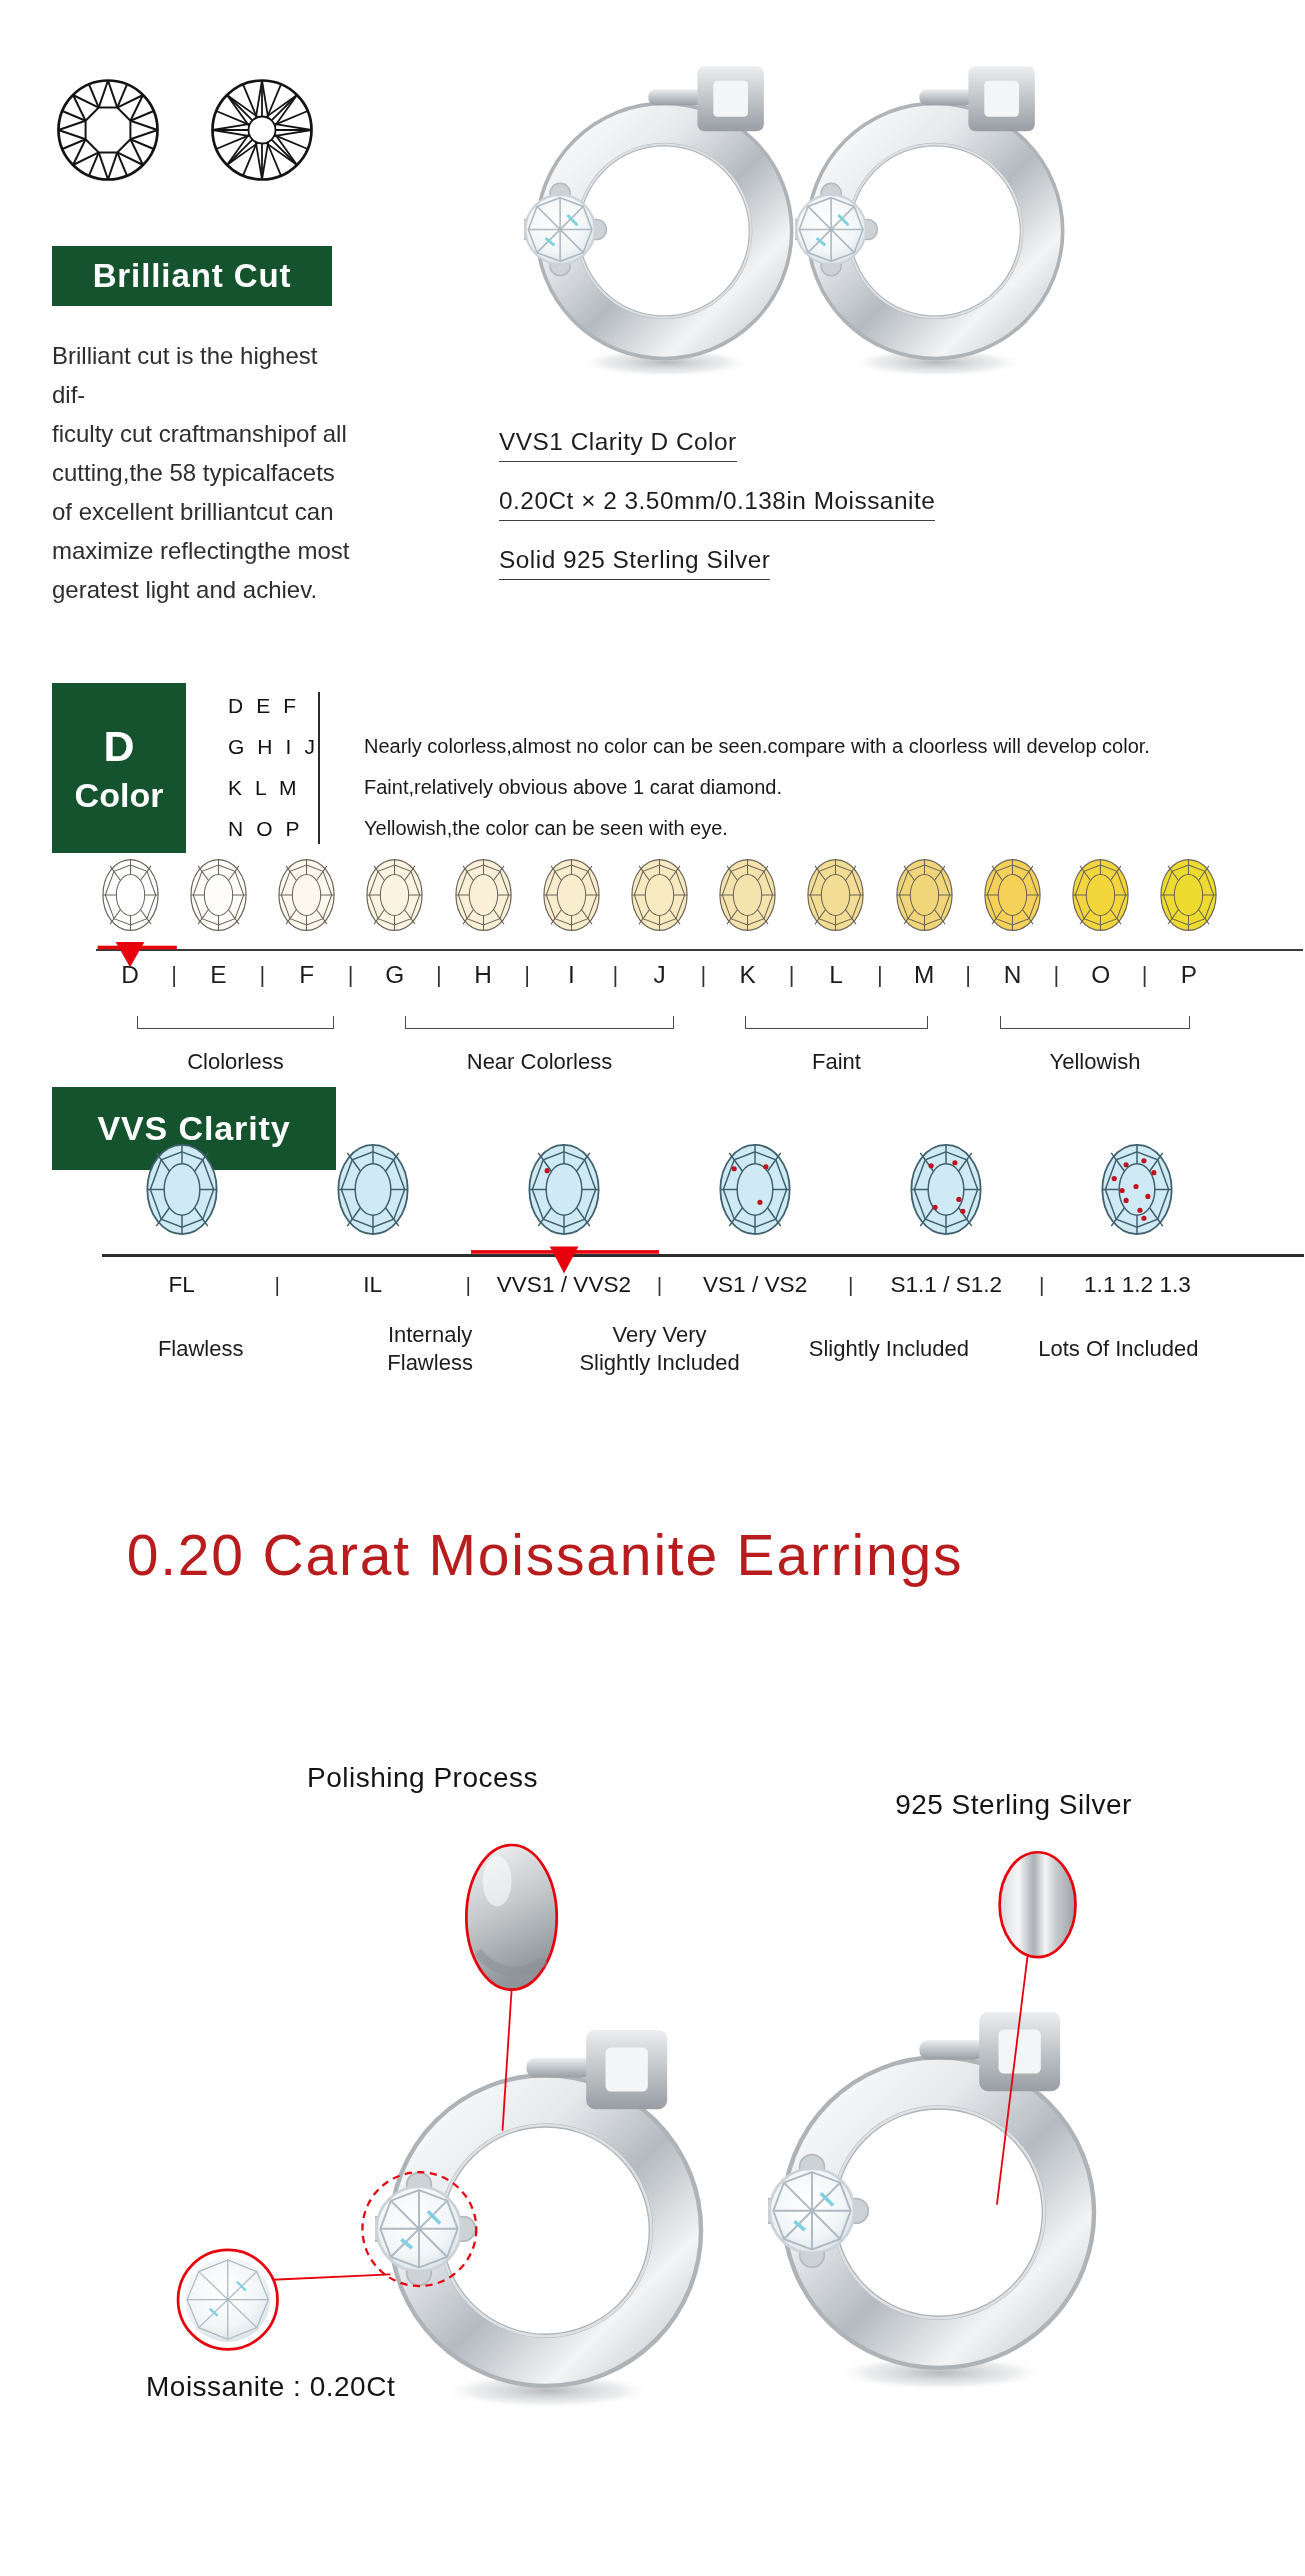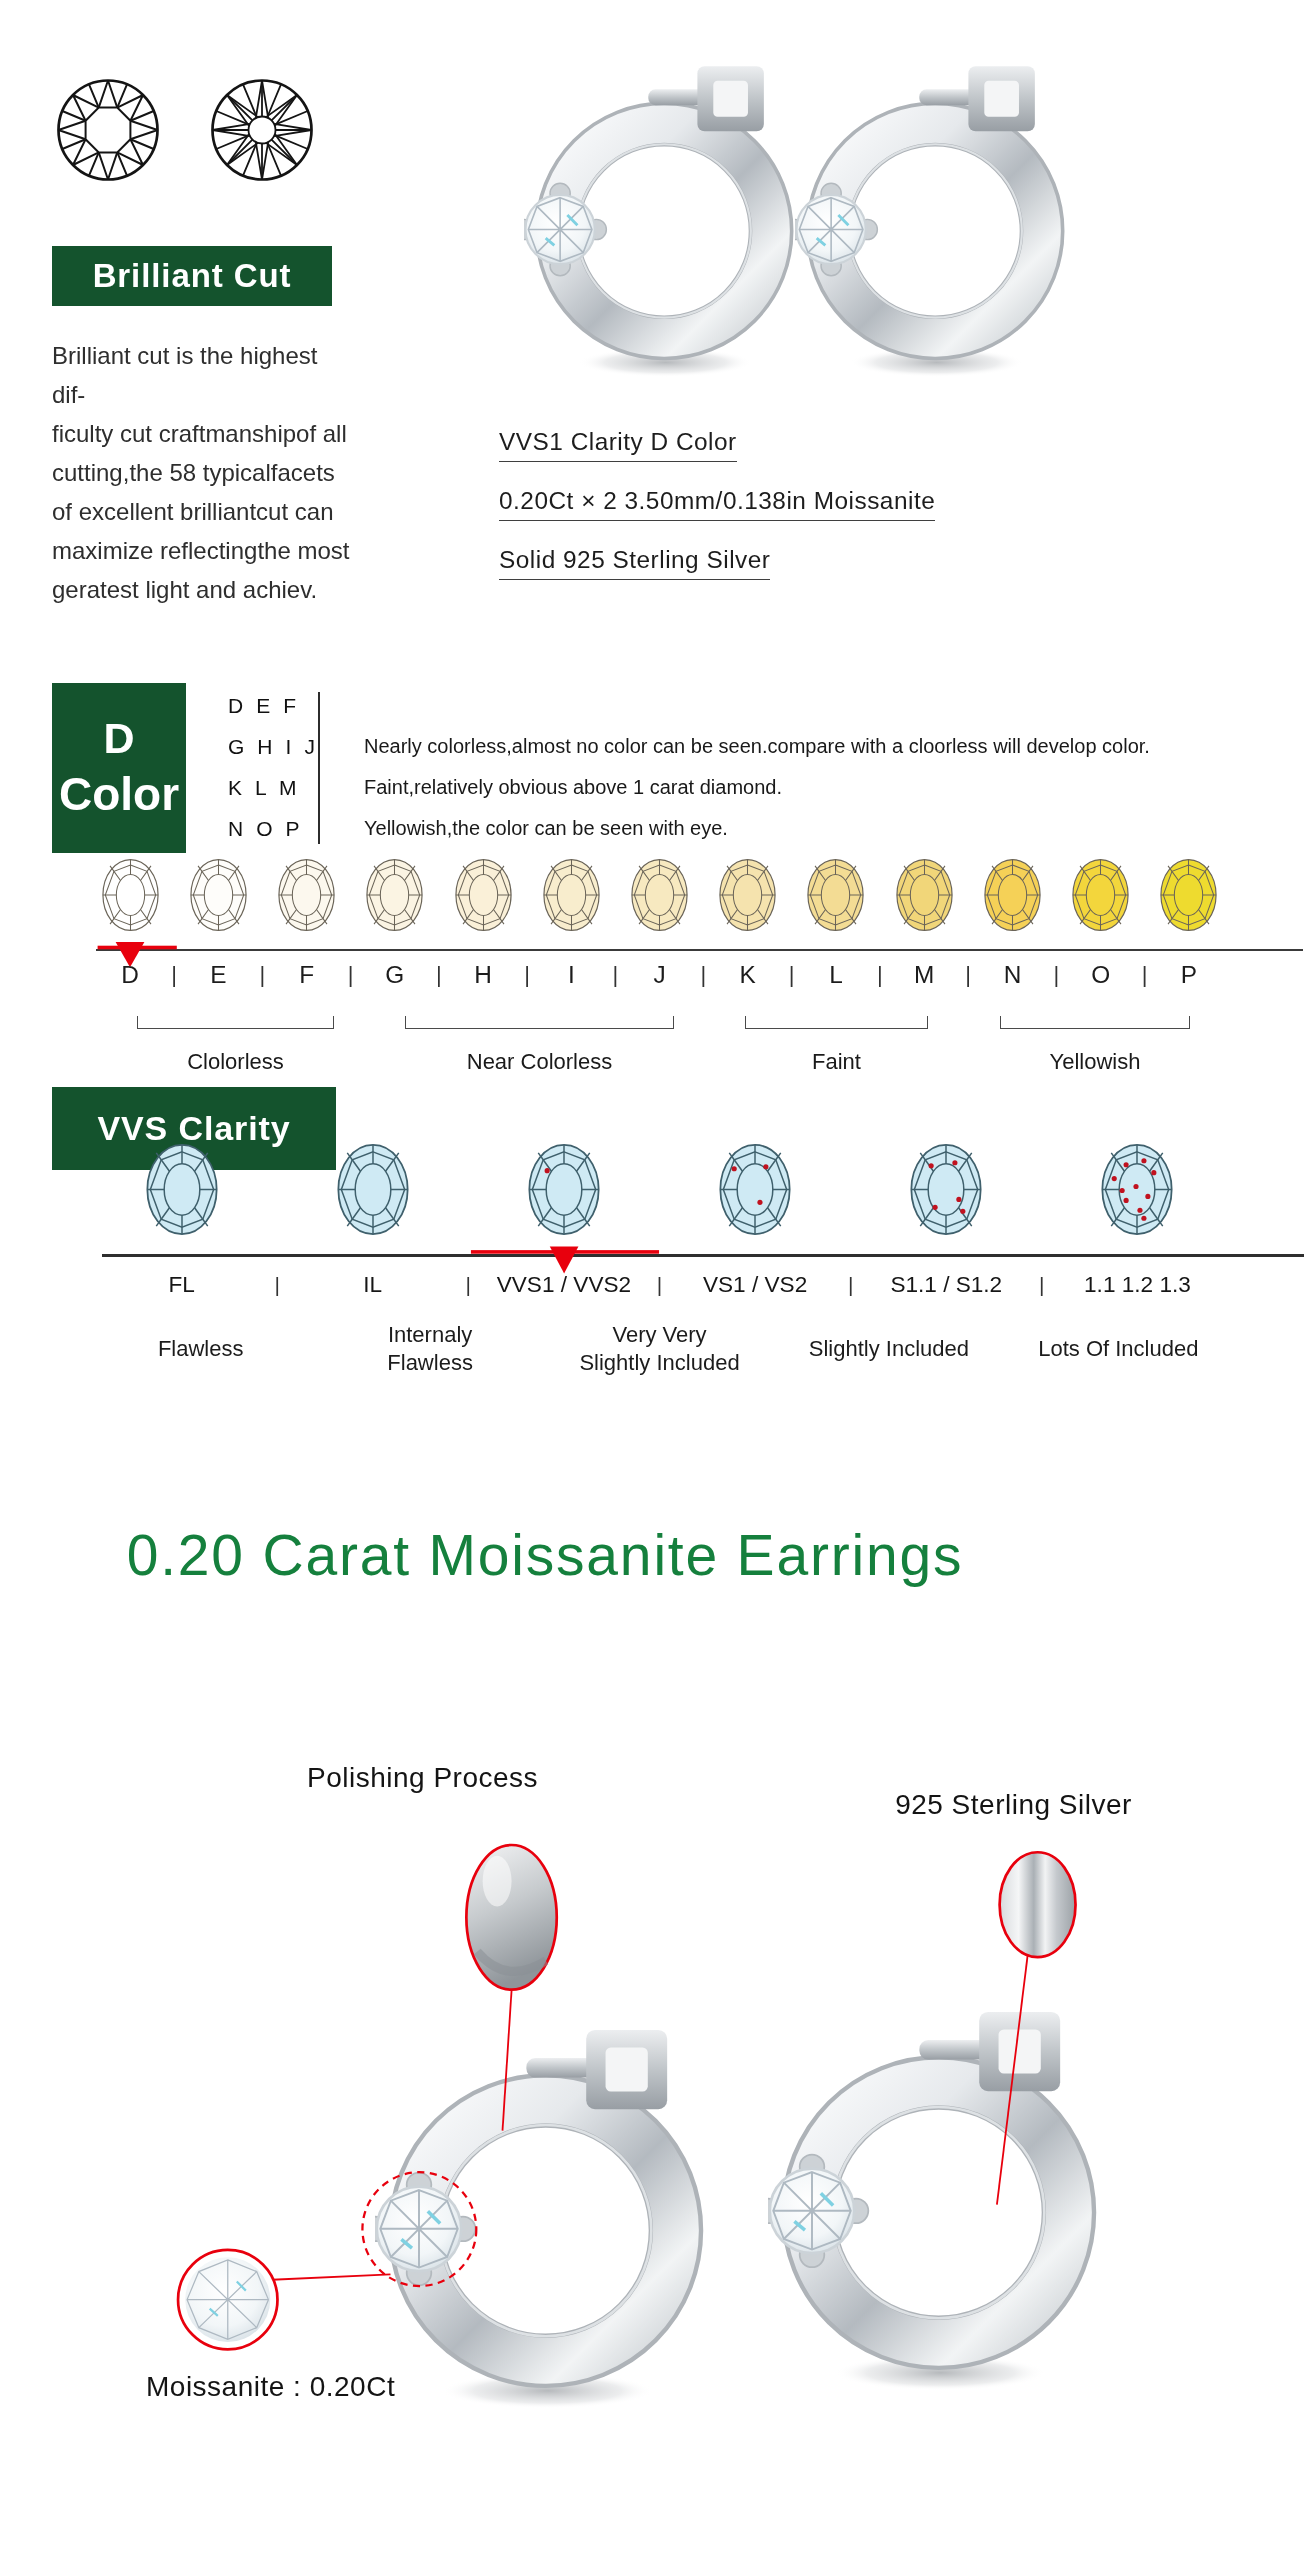--- a/index.html
+++ b/index.html
@@ -3,21 +3,21 @@
 <meta charset="utf-8">
 <style>
   html,body{margin:0;padding:0;background:#ffffff;}
   .page{position:relative;width:1306px;height:2576px;background:#fff;overflow:hidden;margin:0 auto;
         font-family:"Liberation Sans", sans-serif;color:#222;}
   .abs{position:absolute;}
   
   .black-box{position:absolute;background:#14532d;color:#fff;display:flex;align-items:center;justify-content:center;text-align:center;font-weight:bold;}
   #brilliant-box{left:52px;top:246px;width:280px;height:60px;font-size:33px;letter-spacing:0.9px;}
   #dcolor-box{left:52px;top:683px;width:134px;height:170px;flex-direction:column;line-height:1.25;}
-  #dcolor-box .d{font-size:43px;} #dcolor-box .c{font-size:46px;}
+  #dcolor-box .d{font-size:43px;} #dcolor-box .c{font-size:34px;}
   #vvs-box{left:52px;top:1087px;width:284px;height:83px;font-size:34px;letter-spacing:0.9px;}
   
   #brilliant-para{left:52px;top:336px;width:298px;font-size:24px;line-height:39px;color:#2e2e2e;white-space:pre-line;}
   
   .cut-diagram{position:absolute;top:76px;width:108px;height:108px;}
   #cut1{left:54px;} #cut2{left:208px;}
   .cut-diagram path,.cut-diagram circle,.cut-diagram polygon{fill:none;stroke:#141414;}
   
   #specs{left:499px;top:428px;width:566px;text-align:left;}
   .spec-line{margin-bottom:24.4px;}
@@ -51,21 +51,21 @@
   #clarity-row .dcell{flex:1;display:flex;justify-content:center;}
   #clarity-line{left:102px;top:1254px;width:1202px;height:2.7px;background:#2e2e2e;}
   #clarity-grades{left:86px;top:1272px;width:1147px;display:flex;}
   .ccell{flex:1;position:relative;text-align:center;font-size:22.6px;color:#161616;}
   .ccell .lsep{position:absolute;right:-2.7px;top:0.9px;color:#333;font-size:21px;}
   .ccell:last-child .lsep{display:none;}
   #clarity-labels{left:86px;top:1312px;width:1147px;display:flex;}
   .clabel-cell{flex:1;display:flex;align-items:center;justify-content:center;min-height:74px;}
   .clabel{white-space:pre-line;text-align:center;font-size:22px;line-height:28px;color:#1c1c1c;}
   
-  #main-title{left:0;top:1522px;width:1090px;text-align:center;font-size:57px;letter-spacing:1.8px;color:#15803d;}
+  #main-title{left:0;top:1522px;width:1090px;text-align:center;font-size:57px;letter-spacing:1.8px;color:#b91c1c;}
   
   .detail-label{position:absolute;width:289px;text-align:center;font-size:28px;color:#141414;letter-spacing:0.5px;}
   #polishing-label{left:278px;top:1762px;}
   #silver-label{left:869px;top:1789px;}
   #stone-label{left:146px;top:2371px;font-size:28px;color:#141414;letter-spacing:0.5px;}
   .marker-svg{position:absolute;}
   svg{display:block;}
 </style>
 </head>
 <body>

